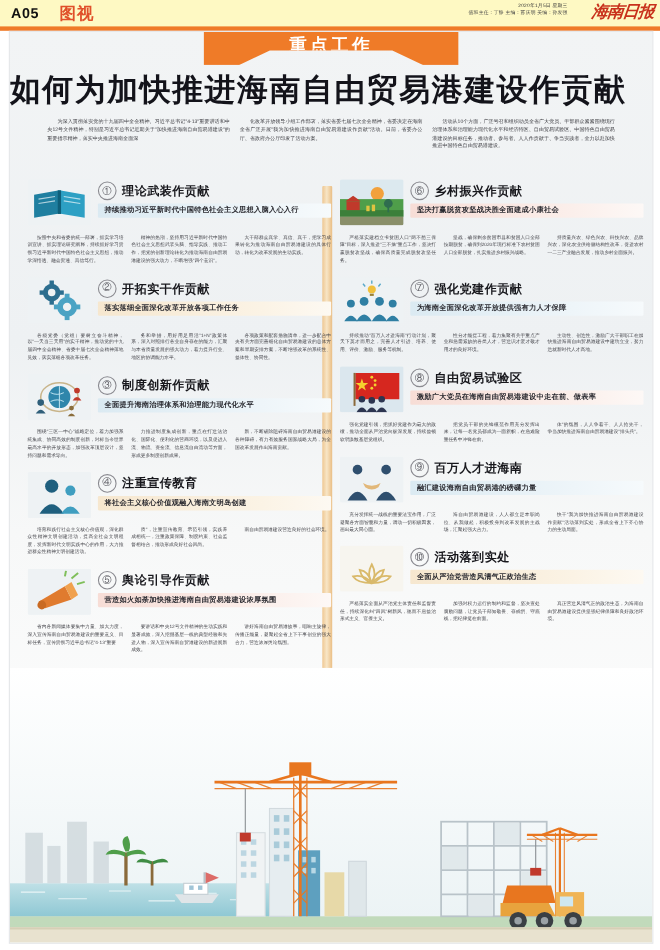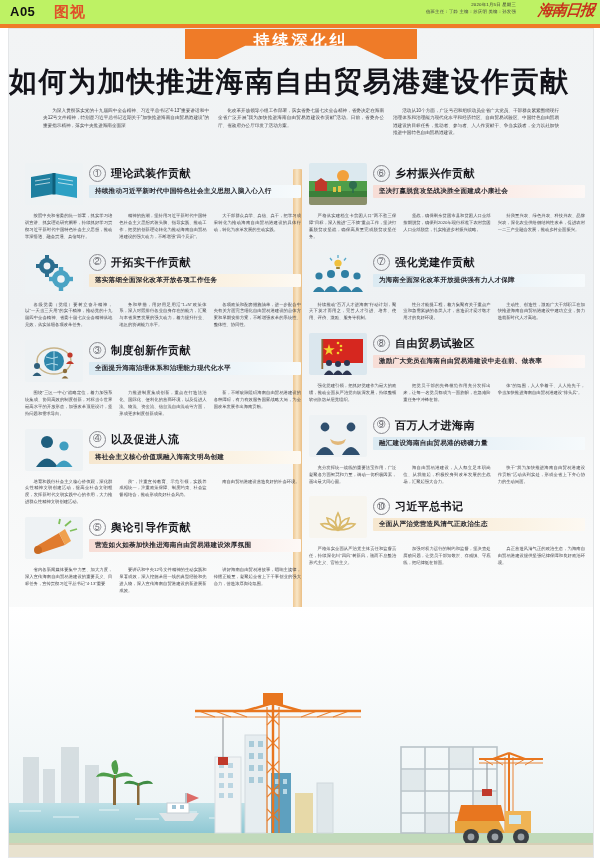--- a/index.html
+++ b/index.html
@@ -5,21 +5,21 @@
   html,body{margin:0;padding:0;}
   body{
     width:600px;height:864px;overflow:hidden;
     background:#ffffff;
     font-family:"Liberation Sans","DejaVu Sans",sans-serif;
     color:#222;
   }
   .page{position:relative;width:600px;height:864px;background:#fff;}
 
   
-  .masthead{position:absolute;left:0;top:0;width:600px;height:26px;background:#bef264;}
+  .masthead{position:absolute;left:0;top:0;width:600px;height:26px;background:#fef9c3;}
   .folio{position:absolute;left:10px;top:4px;font-size:13px;font-weight:bold;color:#111;letter-spacing:.5px;}
   .section-name{position:absolute;left:54px;top:3px;font-size:15px;font-weight:bold;color:#e0502a;letter-spacing:1px;}
   .issue-line{position:absolute;right:84px;top:2px;text-align:right;font-size:4.4px;color:#333;line-height:1.5;letter-spacing:.2px;white-space:nowrap;}
   .issue-line .l2{color:#444;}
   .paper-logo{position:absolute;right:6px;top:1px;font-size:15px;font-weight:bold;color:#c8321c;
     font-family:"DejaVu Serif","Liberation Serif",serif;font-style:italic;letter-spacing:-1px;transform:skewX(-6deg);}
   .rule-orange{position:absolute;left:0;top:24px;width:600px;height:4px;background:#ef7b28;}
 
   
   .poster{position:absolute;left:8px;top:28px;width:584px;height:828px;
@@ -99,21 +99,21 @@
       <div class="l1">2020年1月5日 星期三</div>
       <div class="l2">值班主任：丁静  主编：苏庆明  美编：孙发强</div>
     </div>
     <div class="paper-logo">海南日报</div>
   </div>
   <div class="rule-orange"></div>
 
   <div class="poster">
 
     <div class="ribbon">
-      <span>持续深化纠</span>
+      <span>重点工作</span>
     </div>
 
     <div class="headline">如何为加快推进海南自由贸易港建设作贡献</div>
 
     <div class="intro">
       <p>为深入贯彻落实党的十九届四中全会精神、习近平总书记"4·13"重要讲话和中央12号文件精神，特别是习近平总书记近期关于"加快推进海南自由贸易港建设"的重要指示精神，落实中央推进海南全面深</p>
       <p>化改革开放领导小组工作部署，落实省委七届七次全会精神，省委决定在海南全省广泛开展"我为加快推进海南自由贸易港建设作贡献"活动。日前，省委办公厅、省政府办公厅印发了活动方案。</p>
       <p>活动从10个方面，广泛号召和组织动员全省广大党员、干部群众紧紧围绕现行治理体系和治理能力现代化水平和经济特区、自由贸易试验区、中国特色自由贸易港建设的目标任务，推动者、参与者、人人作贡献于、争当实践者，全力以赴加快推进中国特色自由贸易港建设。</p>
     </div>
 
@@ -236,21 +236,21 @@
                 </g>
               <g fill="#3f9ec0">
                   <circle cx="39" cy="17" r="4.6"></circle>
                   <path d="M30.5 38 q8.5-13 17 0z"></path>
                 </g>
             </svg>
           </div>
           <div class="item-title-wrap">
             <div class="item-title">
               <span class="num">④</span>
-              <span>以及促进人流</span>
+              <span>注重宣传教育</span>
             </div>
             <div class="subtitle sub-gold">将社会主义核心价值观融入海南文明岛创建</div>
           </div>
         </div>
         <div class="body-3col">
           <p>培育和践行社会主义核心价值观，深化群众性精神文明创建活动，提高全社会文明程度，发挥新时代文明实践中心的作用，大力推进群众性精神文明创建活动。</p>
           <p>质"，注重宣传教育、示范引领，实践养成相统一，注重政策保障、制度约束、社会监督相结合，推动形成良好社会风尚。</p>
           <p>南自由贸易港建设营造良好的社会环境。</p>
         </div>
       </div>
@@ -444,21 +444,21 @@
                 <path d="M29 34 q9-3 11-12 q-8 1 -11 12z"></path>
                 <path d="M29 34 q-5-8 0-17 q5 9 0 17z"></path>
                 <path d="M29 34 q-13 0 -17-6 q10-2 17 6z"></path>
                 <path d="M29 34 q13 0 17-6 q-10-2 -17 6z"></path>
               </g>
             </svg>
           </div>
           <div class="item-title-wrap">
             <div class="item-title">
               <span class="num">⑩</span>
-              <span>习近平总书记</span>
+              <span>活动落到实处</span>
             </div>
             <div class="subtitle sub-gold">全面从严治党营造风清气正政治生态</div>
           </div>
         </div>
         <div class="body-3col">
           <p>严格落实全面从严治党主体责任和监督责任，持续深化纠"四风"树新风，驰而不息整治形式主义、官僚主义。</p>
           <p>加强对权力运行的制约和监督，坚决查处腐败问题，让党员干部知敬畏、存戒惧、守底线，把纪律挺在前面。</p>
           <p>真正营造风清气正的政治生态，为海南自由贸易港建设提供坚强纪律保障和良好政治环境。</p>
         </div>
       </div>

